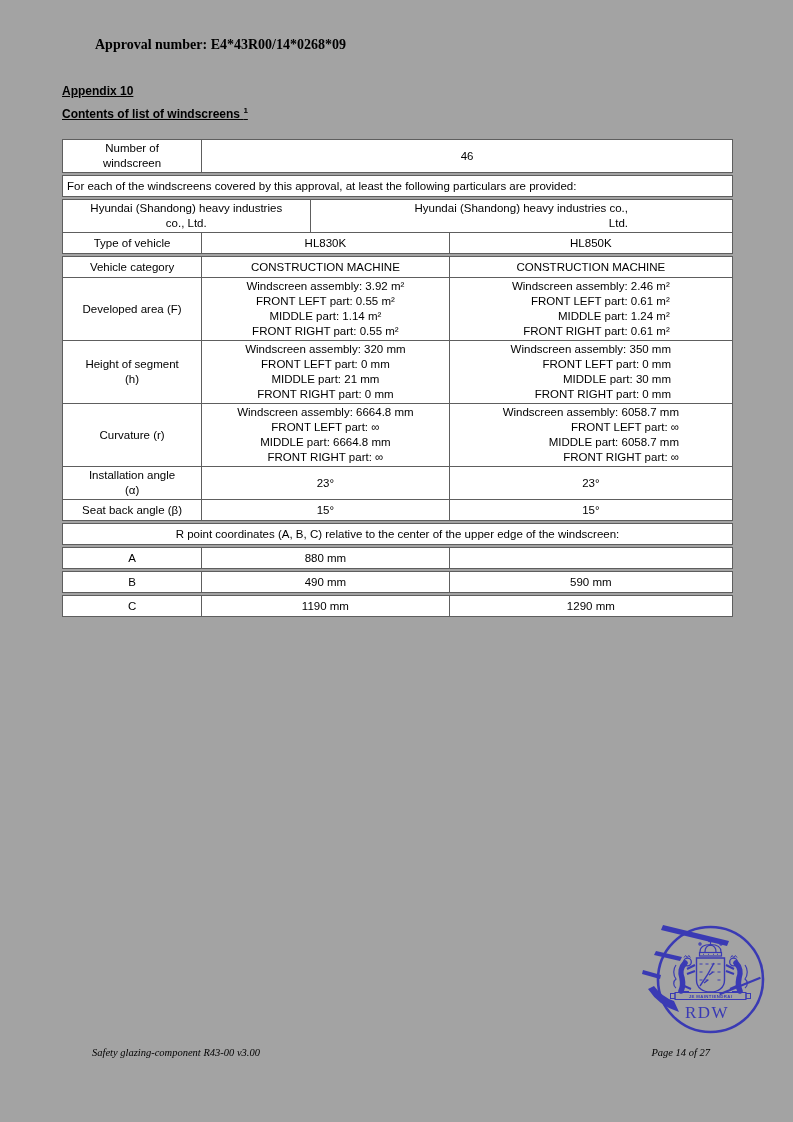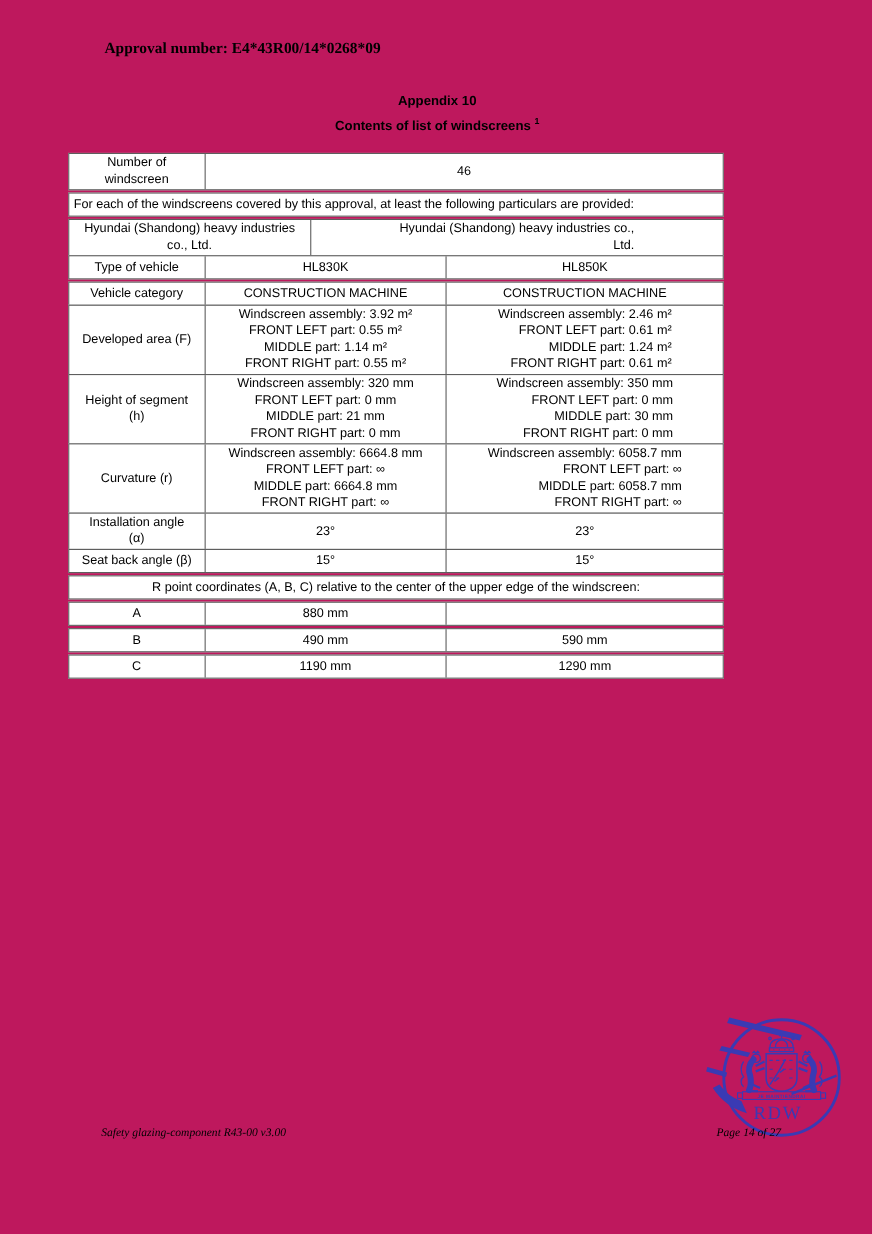--- a/index.html
+++ b/index.html
@@ -1,40 +1,40 @@
 <!DOCTYPE html>
 <html style="--stamp: #3a3ab4;"><head>
 <meta charset="utf-8">
 <style>
   html,body{margin:0;padding:0;background:#fff;}
-  .page{position:relative;width:793px;height:1122px;background:#be185d;overflow:hidden;
+  .page{position:relative;width:793px;height:1122px;background:#a3a3a3;overflow:hidden;
         font-family:"Liberation Sans",sans-serif;color:#000;}
   .approval{position:absolute;left:95px;top:37px;
         font-family:"Liberation Serif",serif;font-weight:bold;font-size:14px;}
-  .title{position:absolute;left:62px;width:671px;text-align:center;font-weight:bold;font-size:12px;}
+  .title{position:absolute;left:62px;width:671px;text-align:left;font-weight:bold;font-size:12px;text-decoration:underline;}
   .t1{top:84px;}
   .t2{top:106px;}
   .t2 sup{font-size:8px;font-weight:bold;}
-  .doc-table{position:absolute;left:62px;top:140px;width:596px;font-size:11.5px;line-height:15px;}
+  .doc-table{position:absolute;left:62px;top:140px;width:671px;font-size:11.5px;line-height:15px;}
   .trow{display:flex;align-items:stretch;border:1px solid #5e5e5e;margin-top:-1px;background:#fff;}
   .trow.gap{margin-top:2px;}
   .cell{display:flex;align-items:center;justify-content:center;text-align:center;
         padding:1px 4px;box-sizing:border-box;min-height:20px;}
   .c-label{width:20.8%;border-right:1px solid #5e5e5e;}
   .c-v1{width:37.0%;border-right:1px solid #5e5e5e;}
   .c-v2{flex:1;text-align:right;}
   .c-span{width:100%;justify-content:flex-start;text-align:right;}
   .c-span.center{justify-content:center;}
   .stamp-wrap{position:absolute;left:633px;top:913px;width:140px;height:125px;}
   .sb-stroke{stroke:var(--stamp,#3a3ab4);fill:none;}
   .sb-fill{fill:var(--stamp,#3a3ab4);stroke:none;}
   .sb-text{fill:var(--stamp,#3a3ab4);}
   .stamp-motto{font-family:"Liberation Sans",sans-serif;font-size:4.3px;letter-spacing:.4px;font-weight:bold;}
   .stamp-org{font-family:"Liberation Serif",serif;font-size:17px;letter-spacing:1.5px;}
-  .footer{position:absolute;left:92px;right:83px;top:1025px;display:flex;justify-content:space-between;
+  .footer{position:absolute;left:92px;right:83px;top:1047px;display:flex;justify-content:space-between;
         font-family:"Liberation Serif",serif;font-style:italic;font-size:10.5px;}
 </style>
 </head>
 <body>
 
 <div class="page">
 
   <div class="approval">Approval number: E4*43R00/14*0268*09</div>
 
   <div class="title t1">Appendix 10</div>

